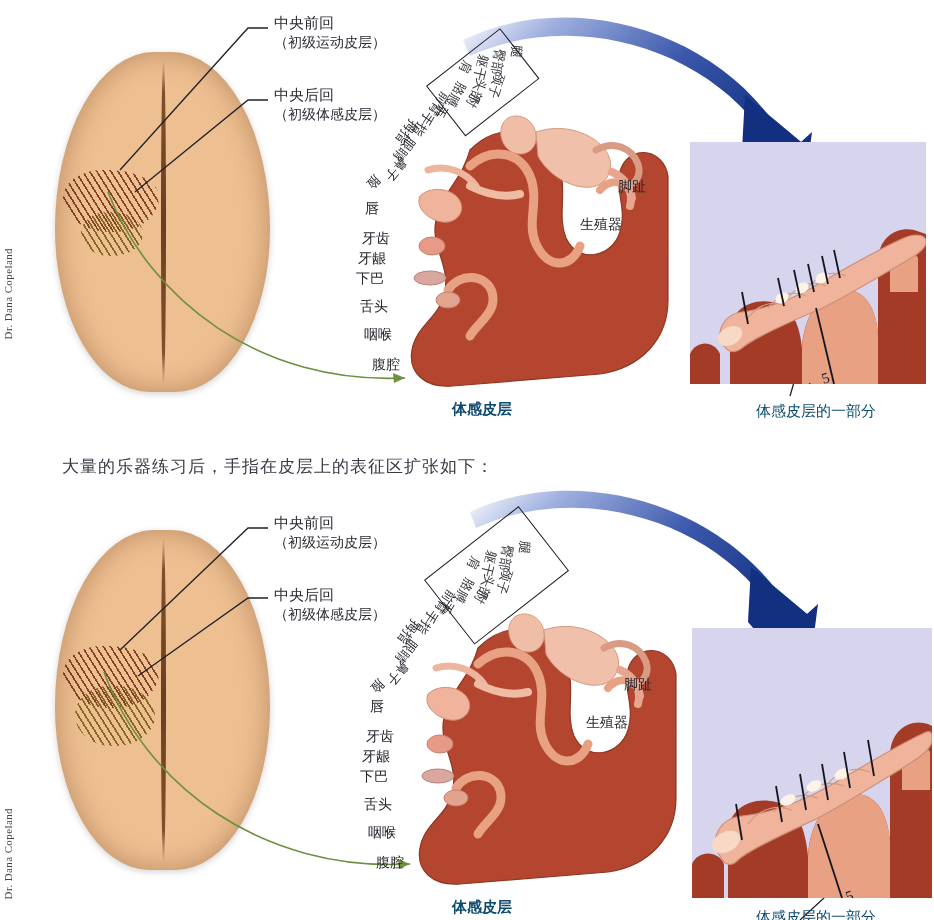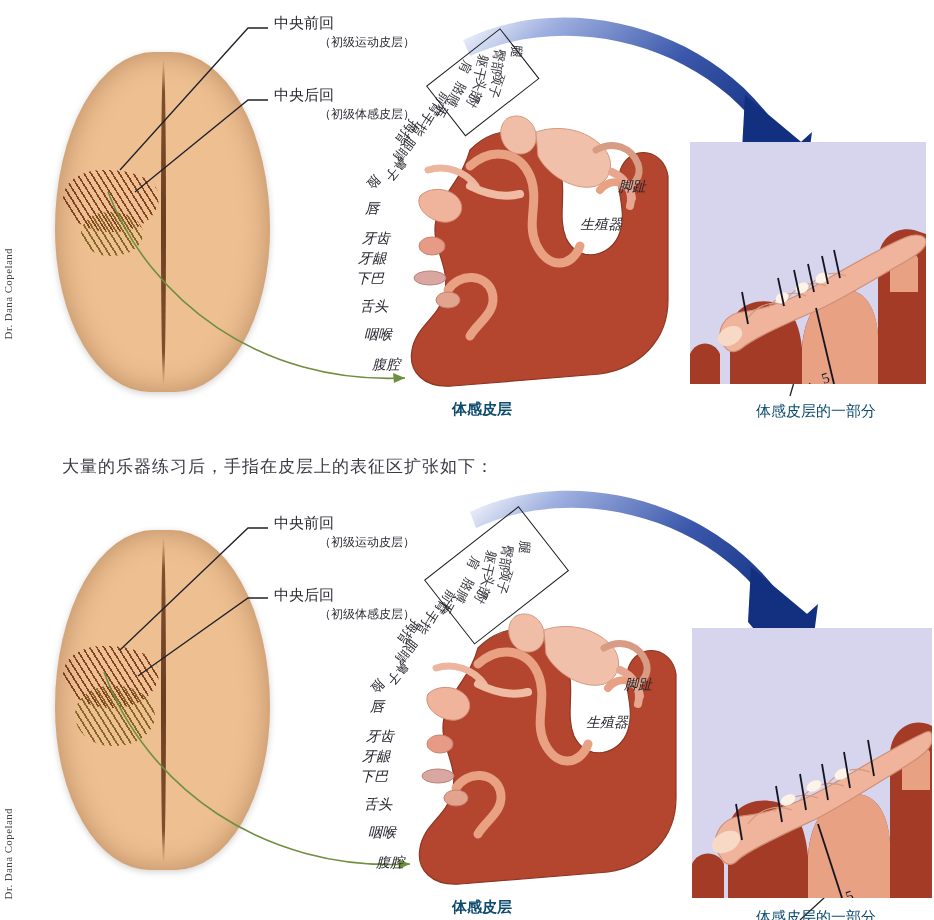--- a/index.html
+++ b/index.html
@@ -37,26 +37,26 @@
   .hatch{position:absolute;mix-blend-mode:multiply;}
   .hatch.pre{background:repeating-linear-gradient(58deg,
         rgba(120,58,30,.85) 0 1.6px, rgba(255,255,255,0) 1.6px 6px);
      border-radius:40% 52% 46% 50%/46% 44% 56% 54%;}
   .hatch.post{background:repeating-linear-gradient(58deg,
         rgba(132,124,40,.9) 0 1.7px, rgba(255,255,255,0) 1.7px 6px);
      border-radius:44% 48% 50% 46%/48% 50% 50% 52%;}
 
   
   .lbl{position:absolute;font-size:15px;line-height:19px;white-space:nowrap;color:#2a2a33;}
-  .lbl .sub{font-size:12px;margin-left:45px;}
+  .lbl .sub{font-size:14px;}
   .svg-layer{position:absolute;left:0;top:0;width:934px;height:440px;overflow:visible;pointer-events:none;}
 
   .rot-lbl{position:absolute;font-size:13px;white-space:nowrap;color:#24242c;
            transform-origin:0 50%;}
-  .h-lbl{position:absolute;font-size:14px;white-space:nowrap;color:#24242c;font-style:italic;}
+  .h-lbl{position:absolute;font-size:14px;white-space:nowrap;color:#24242c;}
 
   .hbox{position:absolute;border:1.6px solid #1b1b22;background:rgba(255,255,255,.07);}
 
   .caption{position:absolute;font-size:15px;font-weight:bold;color:#0c4a6e;white-space:nowrap;}
 
   
   .inset{position:absolute;background:#d7d4ee;overflow:hidden;}
   .num{position:absolute;font-size:15px;color:#1b1b28;font-family:"Liberation Serif",serif;}
 
   

